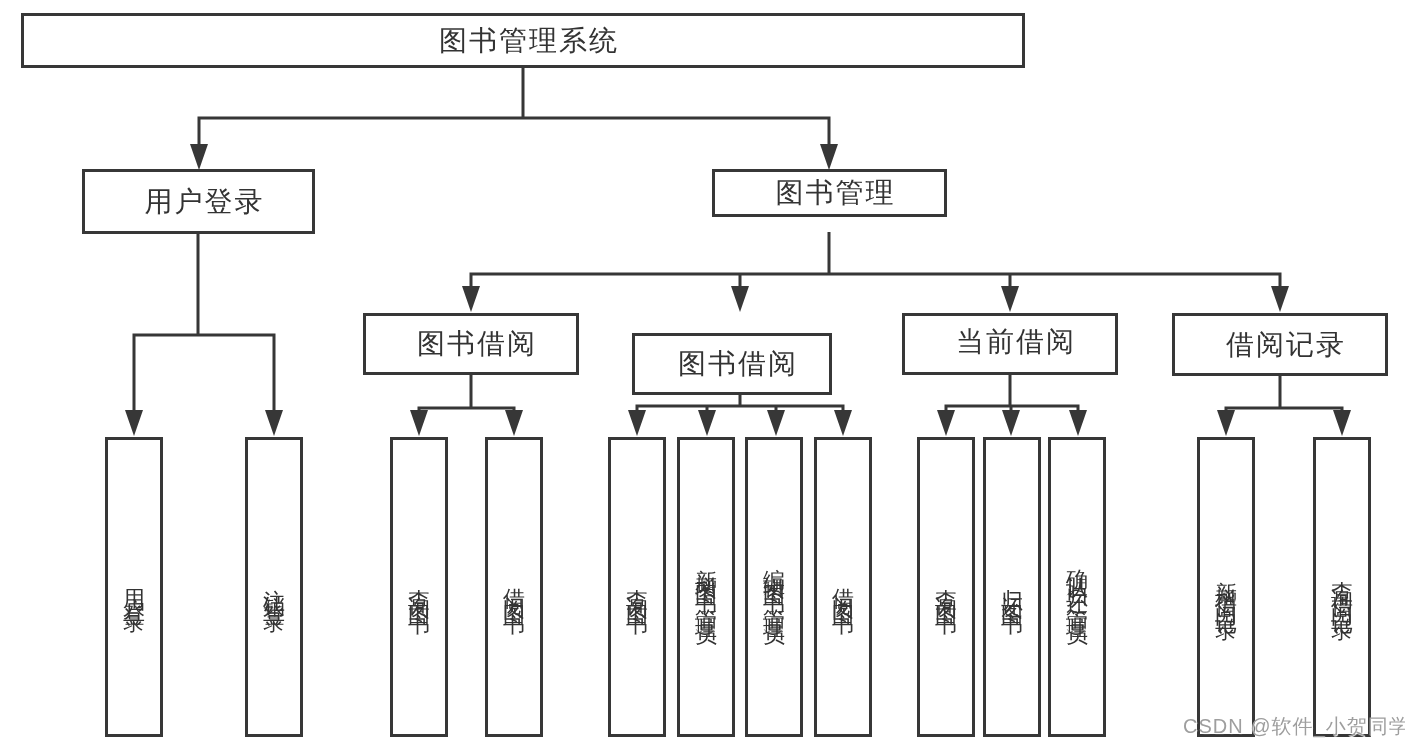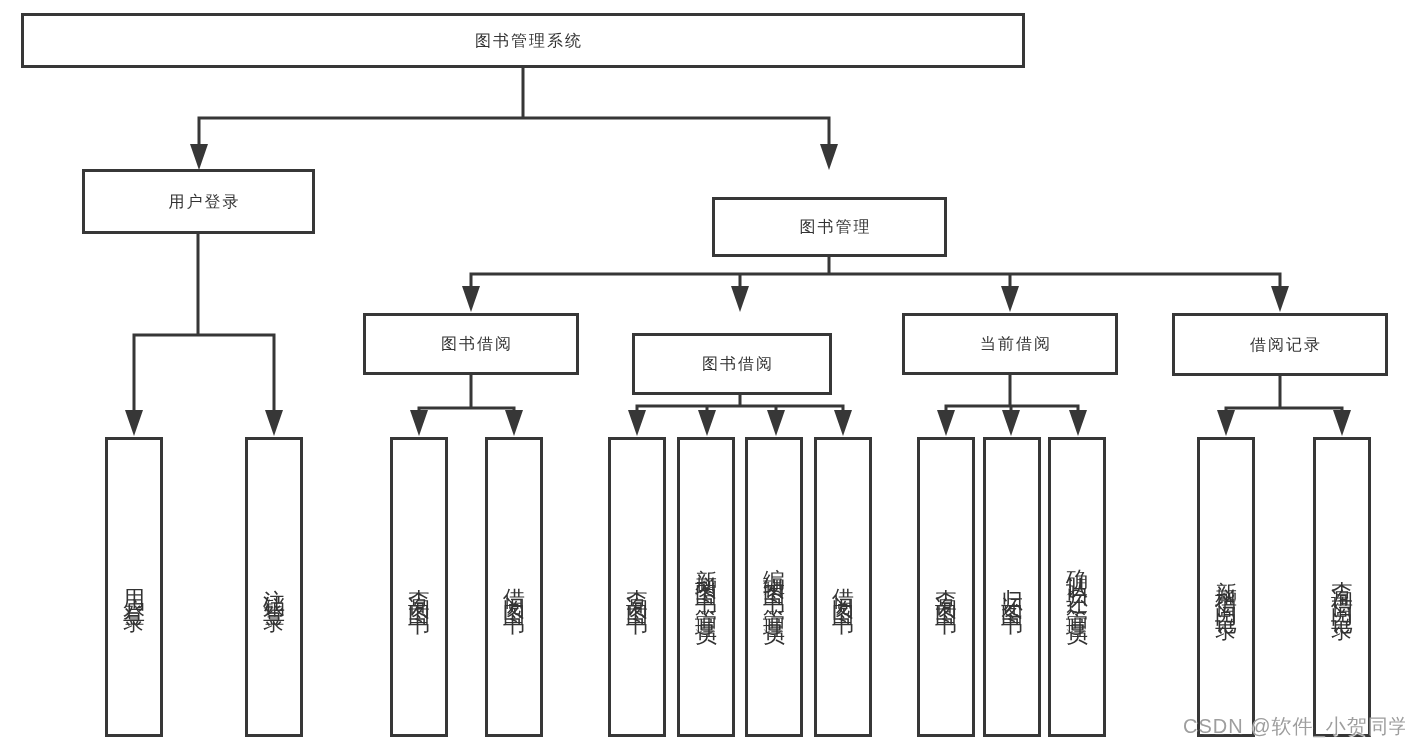--- a/index.html
+++ b/index.html
@@ -31,21 +31,21 @@
     box-sizing: border-box;
     background: #ffffff;
     border: 3px solid #373737;
     display: flex;
     align-items: center;
     justify-content: center;
     color: #333333;
     text-align: center;
   }
   .hnode {
-    font-size: 16px;
+    font-size: 28px;
     letter-spacing: 2px;
     line-height: 1;
     padding-left: 12px;
   }
   .leaf {
     writing-mode: vertical-rl;
     text-orientation: mixed;
     font-size: 22px;
     letter-spacing: 8px;
     line-height: 1;
@@ -116,25 +116,25 @@
     <g>
       <path d="M1280,376 V408 M1226,412 V408 H1342 V412"></path>
       <polygon points="1217,410 1235,410 1226,436"></polygon>
       <polygon points="1333,410 1351,410 1342,436"></polygon>
     </g>
   </svg>
 
   <div class="node hnode" style="left:21px; top:13px; width:1004px; height:55px;">图书管理系统</div>
 
   <div class="node hnode" style="left:82px; top:169px; width:233px; height:65px;">用户登录</div>
-  <div class="node hnode" style="left:712px; top:169px; width:235px; height:60px;margin-top:28px;">图书管理</div>
+  <div class="node hnode" style="left:712px; top:169px; width:235px; height:48px;">图书管理</div>
 
   <div class="node hnode" style="left:363px; top:313px; width:216px; height:62px;">图书借阅</div>
   <div class="node hnode" style="left:632px; top:313px; width:200px; height:62px;margin-top:20px;">图书借阅</div>
-  <div class="node hnode" style="left:902px; top:313px; width:216px; height:62px;">当前借阅</div>
+  <div class="node hnode" style="left:902px; top:313px; width:216px; height:62px;font-family:Liberation Mono, monospace;">当前借阅</div>
   <div class="node hnode" style="left:1172px; top:313px; width:216px; height:63px;">借阅记录</div>
 
   <div class="node leaf" style="left:105px;">用户登录</div>
   <div class="node leaf" style="left:245px;">注销登录</div>
   <div class="node leaf" style="left:390px;">查询图书</div>
   <div class="node leaf" style="left:485px;">借阅图书</div>
   <div class="node leaf" style="left:608px;">查询图书</div>
   <div class="node leaf" style="left:677px;">新增图书（管理员）</div>
   <div class="node leaf" style="left:745px;">编辑图书（管理员）</div>
   <div class="node leaf" style="left:814px;">借阅图书</div>

